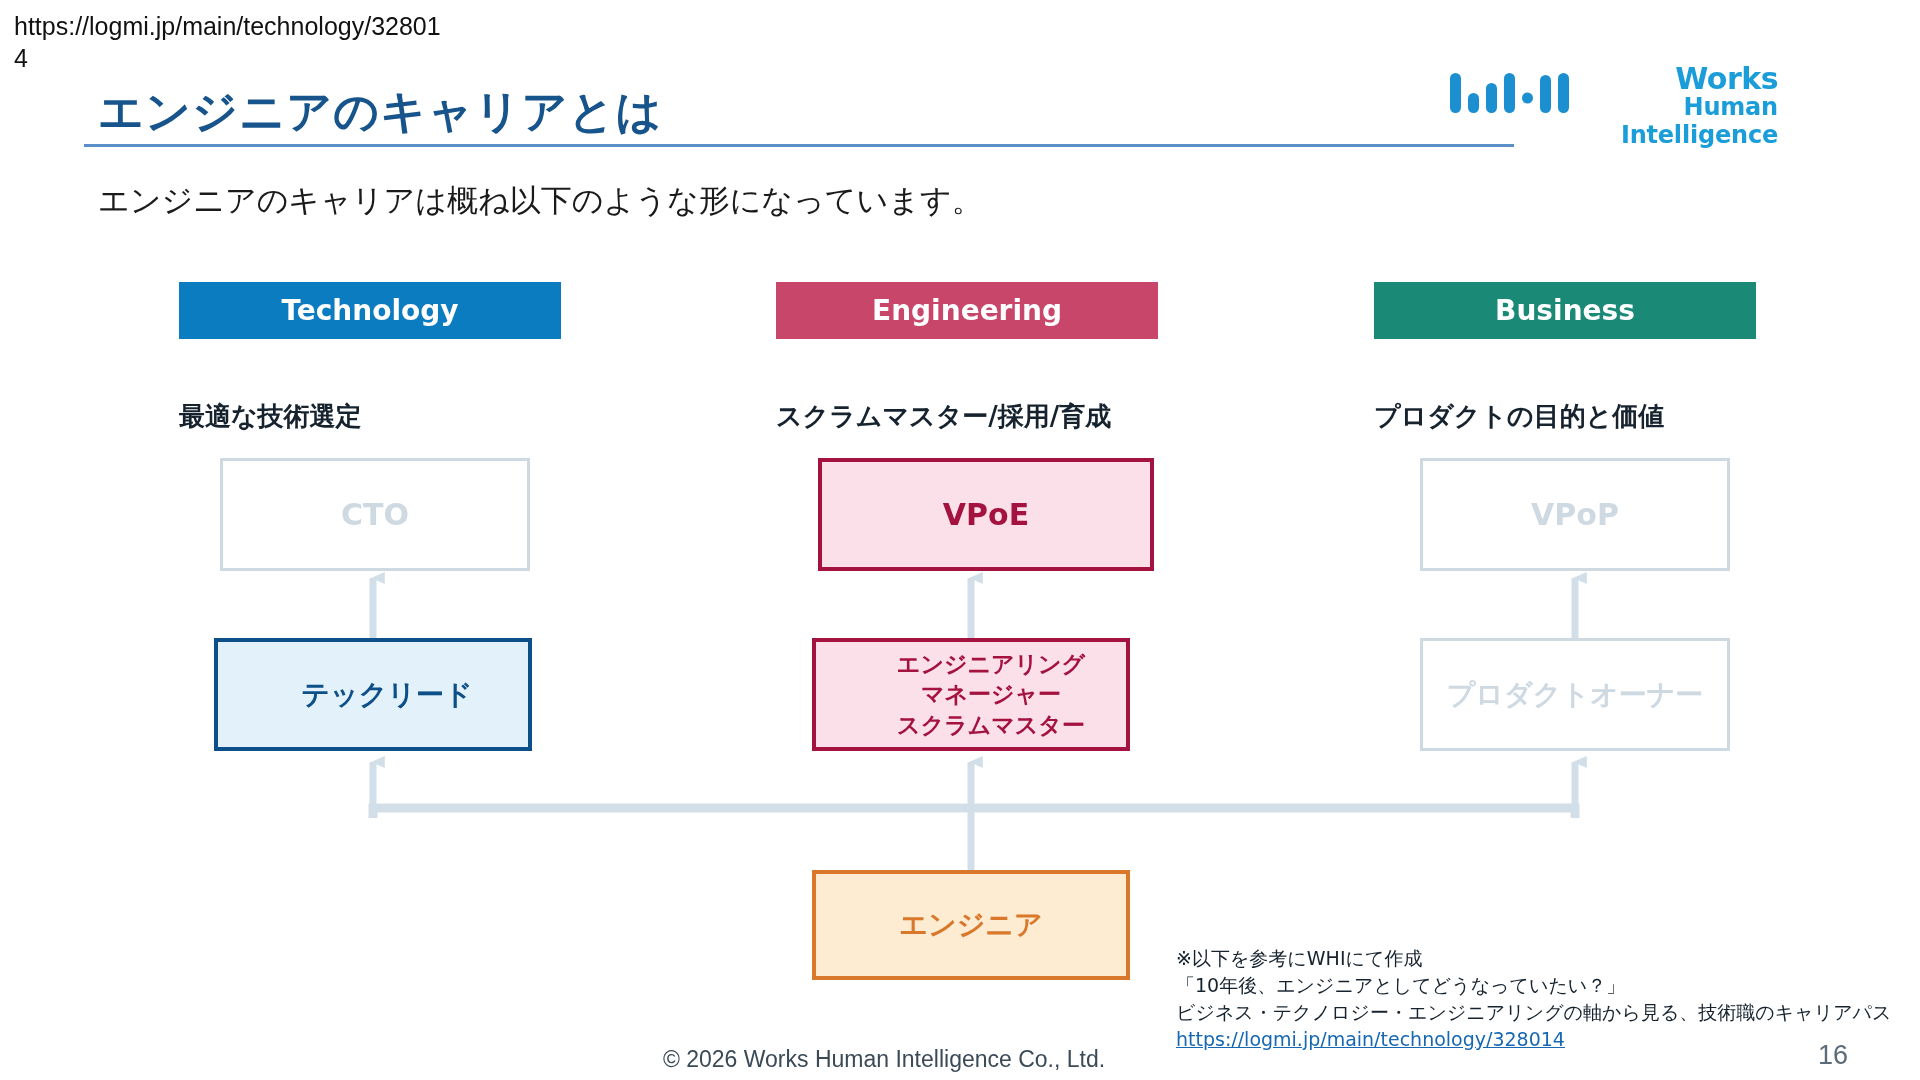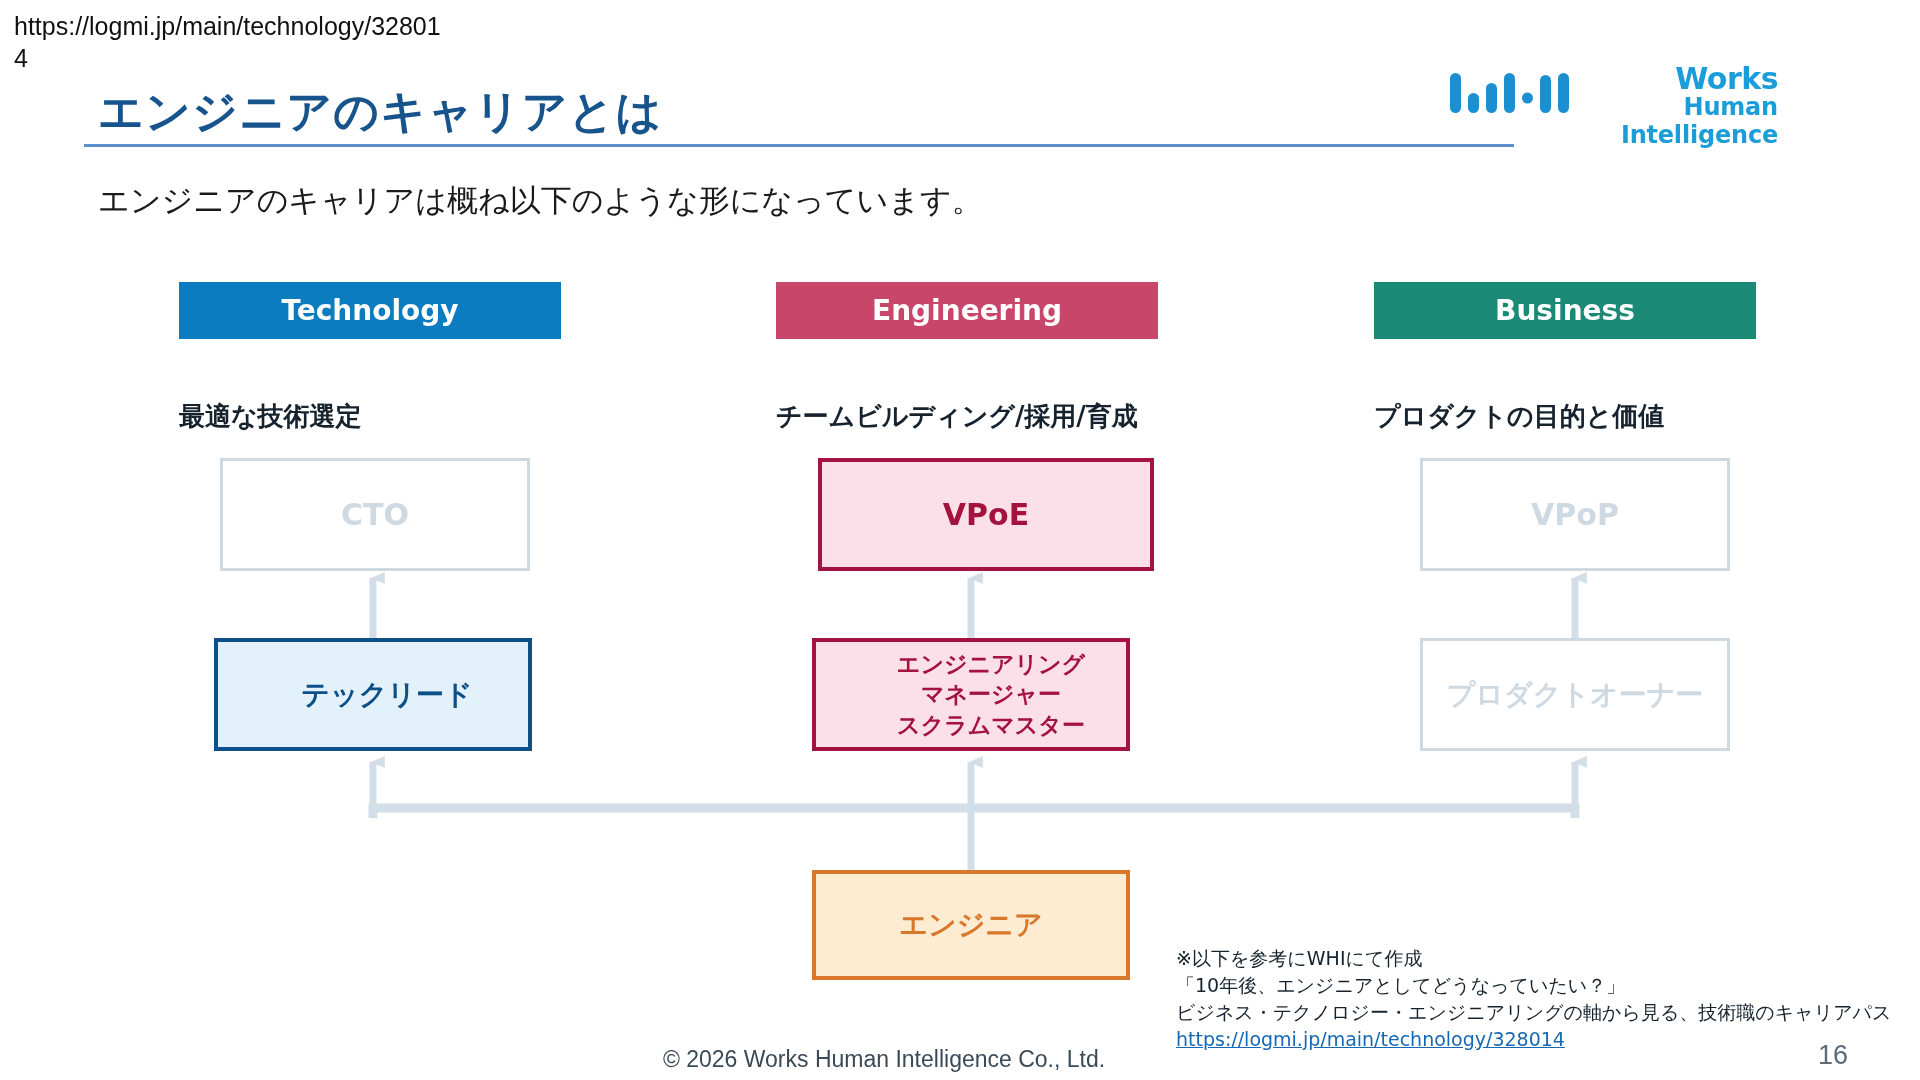--- a/index.html
+++ b/index.html
@@ -257,21 +257,21 @@
     </div>
   </div>
 
   <div class="lead">エンジニアのキャリアは概ね以下のような形になっています。</div>
 
   <div class="chip chip-tech">Technology</div>
   <div class="chip chip-eng">Engineering</div>
   <div class="chip chip-biz">Business</div>
 
   <div class="pillar-sub sub-tech">最適な技術選定</div>
-  <div class="pillar-sub sub-eng">チームビルディング/採用/育成</div>
+  <div class="pillar-sub sub-eng">スクラムマスター/採用/育成</div>
   <div class="pillar-sub sub-biz">プロダクトの目的と価値</div>
 
   <svg class="conn" viewBox="0 0 1920 1080">
     <defs>
       <marker id="arrowUp" markerWidth="14" markerHeight="14" refX="7" refY="2.2" orient="auto" markerUnits="userSpaceOnUse">
         <path d="M7,0 L13,14 L1,14 Z" fill="#d3dfe8"></path>
       </marker>
     </defs>
 
     <line x1="373" y1="640" x2="373" y2="578" stroke="#d3dfe8" stroke-width="7" marker-end="url(#arrowUp)"></line>

